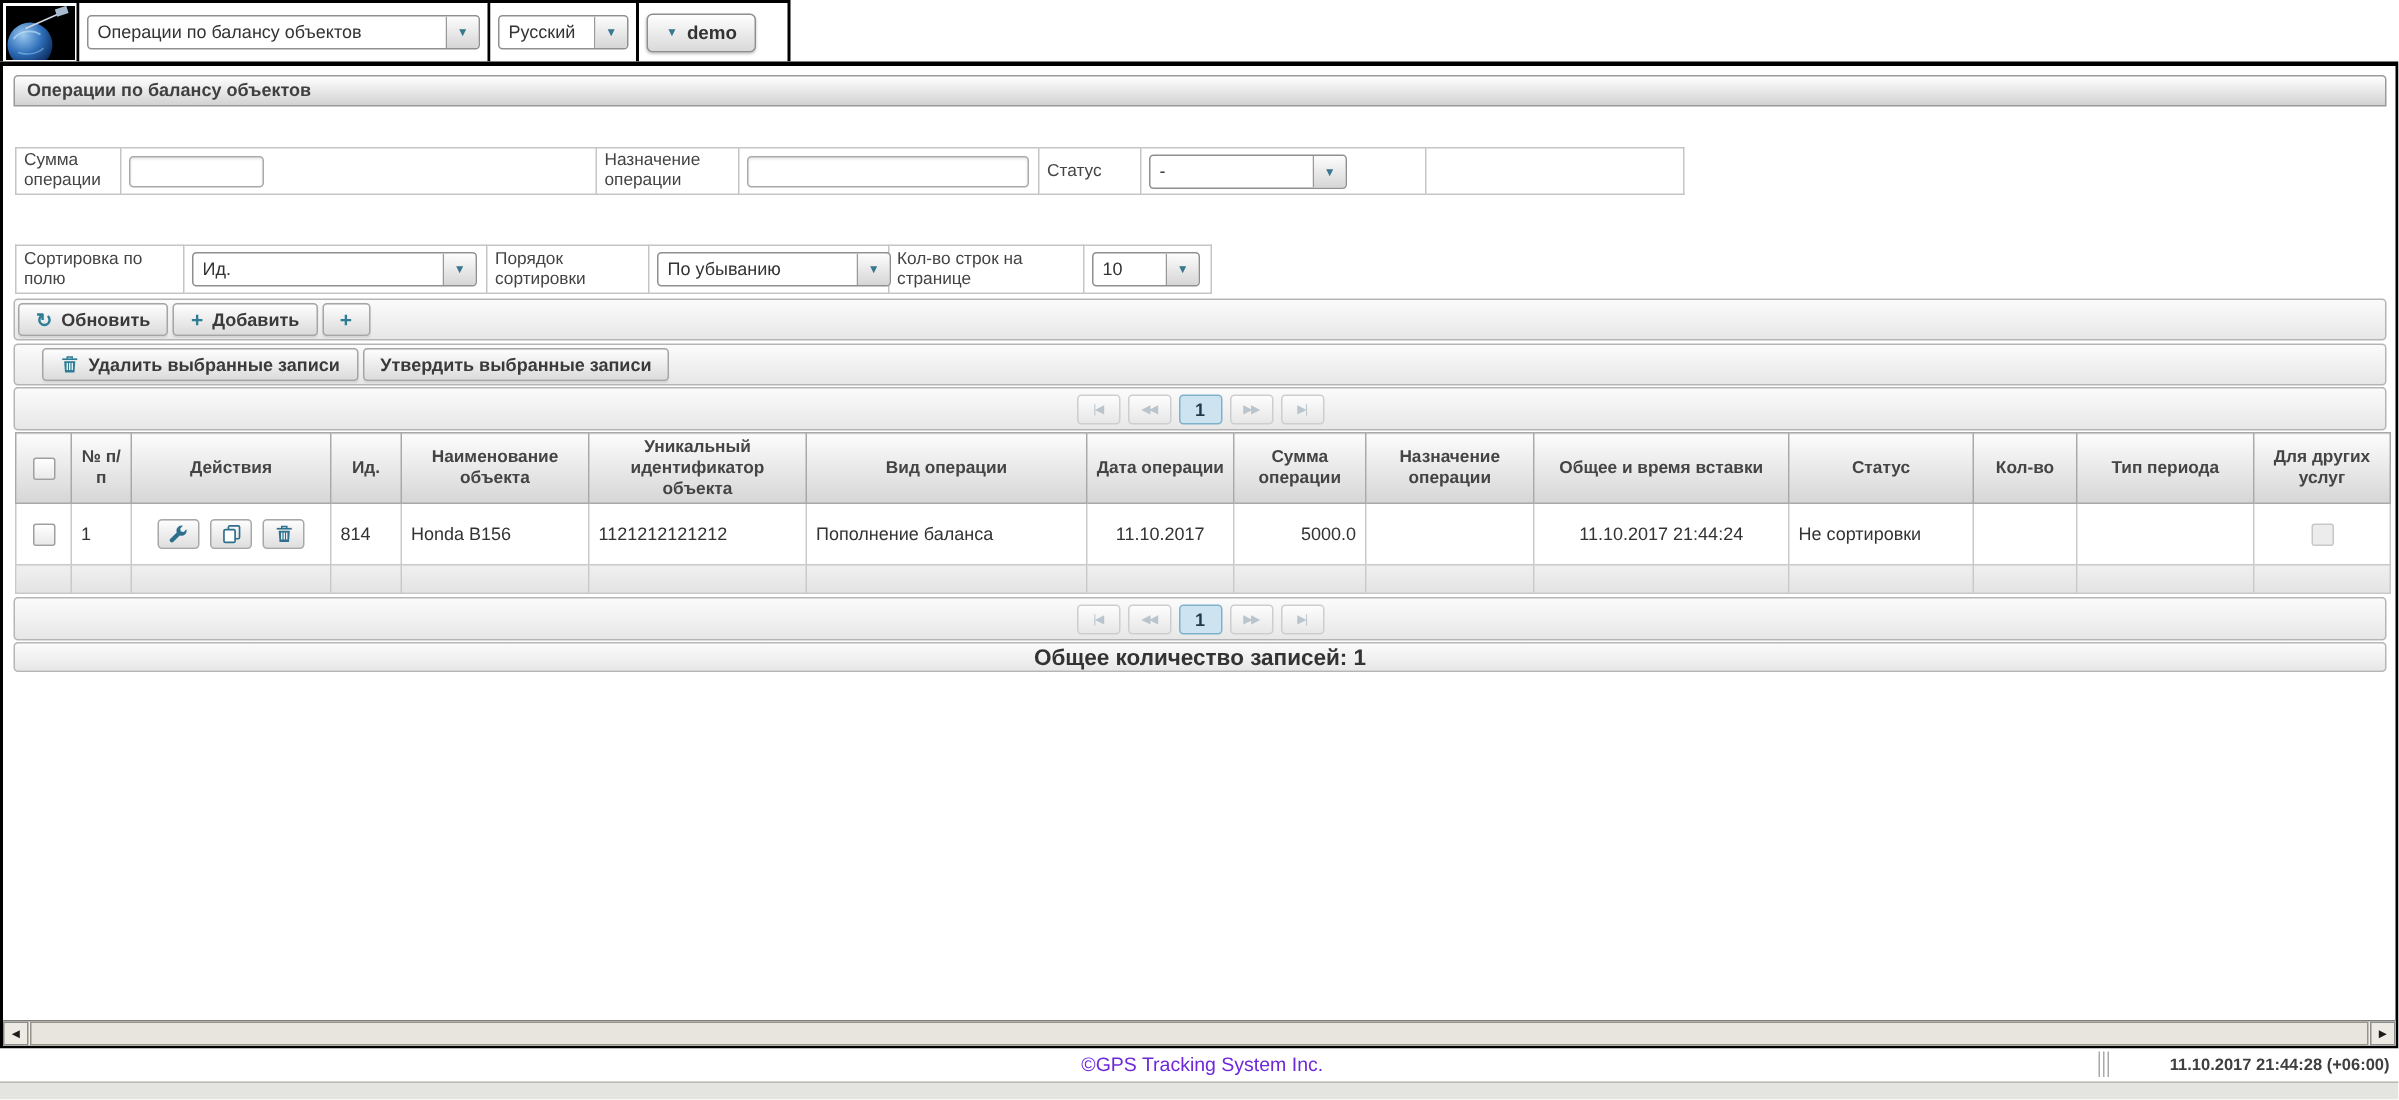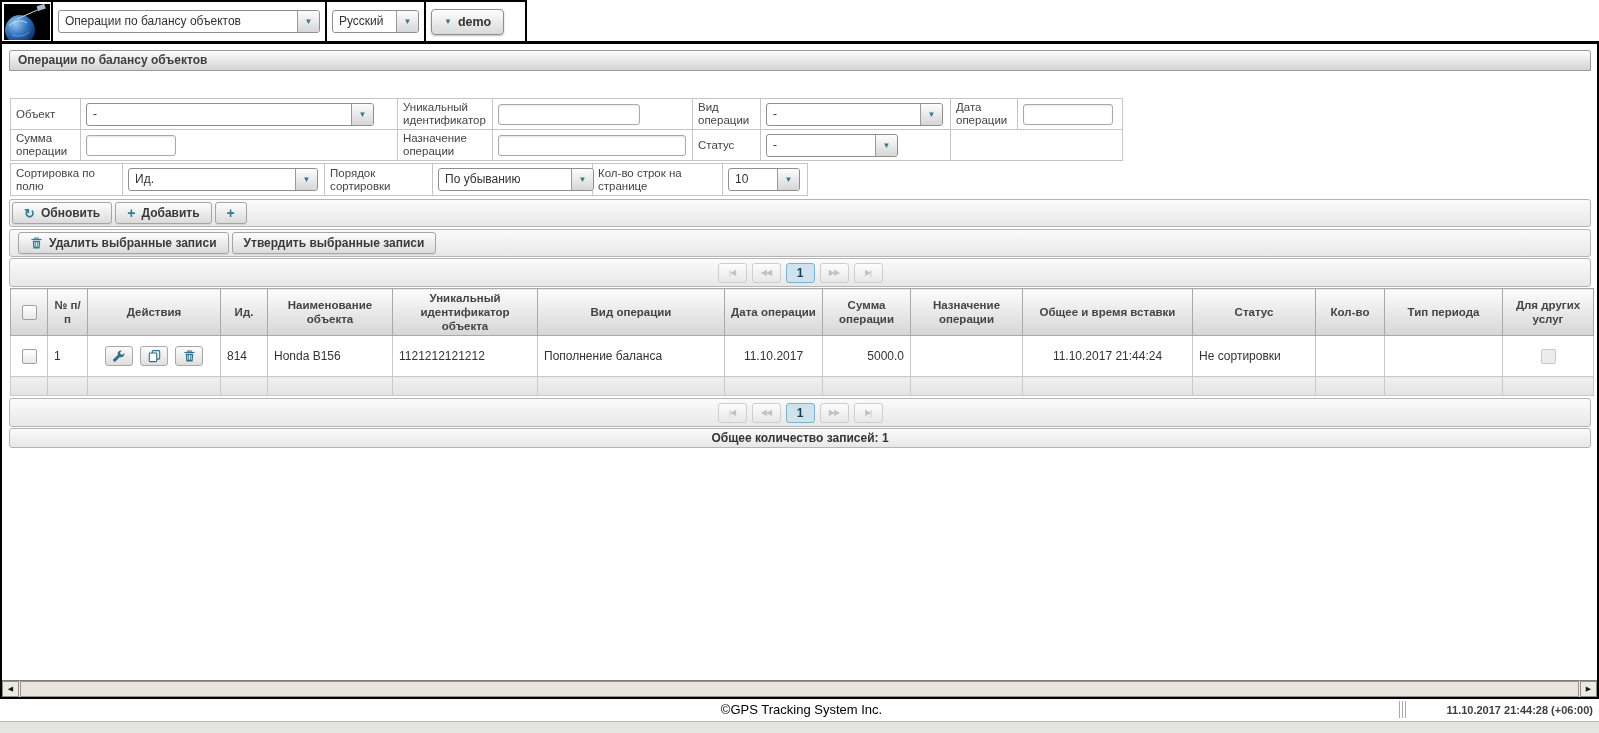--- a/index.html
+++ b/index.html
@@ -54,21 +54,21 @@
   .fA { left:8px; top:54px; width:1112px; }
   .fA tr { height:31px; }
   .fB { left:8px; top:119px; width:797px; }
   .fB tr { height:32px; }
   .flabel { font-size:11.5px; color:#444; line-height:13px; }
 
   
   .bar { position:absolute; left:7px; width:1582px; background:linear-gradient(#fbfbfb,#e7e7e7);
          border:1px solid #b5b5b5; border-radius:3px; display:flex; align-items:center; }
   .tb1 { top:155px; height:28px; padding:0 2px; gap:3px; }
-  .tb2 { top:185px; height:28px; padding:0 8px; gap:3px; }
+  .tb2 { top:185px; height:28px; padding:0 18px; gap:3px; }
   .btn { display:inline-flex; align-items:center; gap:6px; height:22px; padding:0 11px;
          background:linear-gradient(#fefefe,#dbdbdb); border:1px solid #a5a5a5; border-radius:3px;
          font-size:12px; font-weight:bold; color:#3a3a3a; cursor:pointer; white-space:nowrap;
          box-shadow:0 1px 1px rgba(0,0,0,.08); }
   .ticon { color:#2e7d95; font-weight:bold; }
   .ticon.refresh { font-size:13px; }
   .ticon.plus { font-size:14px; line-height:1; }
 
   
   .pagbar { justify-content:center; gap:5px; }
@@ -92,36 +92,36 @@
   .c-sel { text-align:center; }
   .cb { display:inline-block; width:15px; height:15px; border:1px solid #9f9f9f; border-radius:2px;
         background:linear-gradient(#ffffff,#e9e9e9); vertical-align:middle; cursor:pointer; }
   .cb-dis { border-color:#c8c8c8; background:#ececec; cursor:default; }
   .c-act { text-align:center; white-space:nowrap; }
   .abtn { display:inline-flex; width:28px; height:20px; align-items:center; justify-content:center;
           background:linear-gradient(#fdfdfd,#dedede); border:1px solid #a8a8a8; border-radius:3px;
           margin:0 2px; cursor:pointer; }
 
   .totalbar { top:384px; height:20px; justify-content:center;
-              font-size:12px; font-weight:bold; color:#333; }
+              font-size:15px; font-weight:bold; color:#333; }
 
   
   .hscroll { position:absolute; left:0; bottom:0; width:1595px; height:17px; background:#f2f0ea;
              border-top:1px solid #7e7e7e; }
   .sb-arrow { position:absolute; top:0; width:17px; height:16px; background:#edeae3; border:1px solid #8c8c8c;
               display:flex; align-items:center; justify-content:center; font-size:7px; color:#1c1c1c; cursor:pointer; }
   .sb-arrow.left { left:0; }
   .sb-arrow.right { right:0; }
   .sb-thumb { position:absolute; left:18px; right:18px; top:0; height:16px;
               background:#e8e5de; border:1px solid #97938a; cursor:pointer; }
 
   
   .footer { position:absolute; left:0; top:699px; width:1599px; height:22px; background:#fff; }
   .f-center { position:absolute; left:4px; right:0; top:0; text-align:center; line-height:22px;
-              font-size:13px; color:#000000; }
+              font-size:13px; color:#6d28d9; }
   .f-grip { position:absolute; left:1399px; top:2px; height:17px; display:flex; gap:2px; }
   .f-grip i { width:1px; height:17px; background:#a9a9a9; display:block; }
   .f-time { position:absolute; right:6px; top:0; line-height:22px; font-size:11px; font-weight:bold; color:#3f3f3f; }
   .bottom-strip { position:absolute; left:0; top:721px; width:1599px; height:12px;
                   background:#e4e4e0; border-top:1px solid #b9b9b5; }
 </style>
 </head>
 <body>
 
 <div class="page">
@@ -176,40 +176,20 @@
         <col style="width:70px">
           <col style="width:317px">
           <col style="width:95px">
           <col style="width:200px">
         <col style="width:68px">
           <col style="width:190px">
           <col style="width:67px">
           <col style="width:105px">
       </colgroup>
       <tbody>
-          <tr>
-        <td class="flabel">Объект</td>
-        <td>
-          <div class="sel" style="width:288px">
-            <span class="sel-text">-</span>
-            <span class="sel-btn">▼</span>
-          </div>
-        </td>
-        <td class="flabel">Уникальный идентификатор</td>
-        <td><input class="inp" style="width: 142px;"></td>
-        <td class="flabel">Вид операции</td>
-        <td>
-          <div class="sel" style="width:177px">
-            <span class="sel-text">-</span>
-            <span class="sel-btn">▼</span>
-          </div>
-        </td>
-        <td class="flabel">Дата операции</td>
-        <td><input class="inp" style="width: 90px;"></td>
-      </tr>
       <tr>
         <td class="flabel">Сумма операции</td>
         <td><input class="inp" style="width: 90px;"></td>
         <td class="flabel">Назначение операции</td>
         <td><input class="inp" style="width: 188px;"></td>
         <td class="flabel">Статус</td>
         <td>
           <div class="sel" style="width:132px">
             <span class="sel-text">-</span>
             <span class="sel-btn">▼</span>

